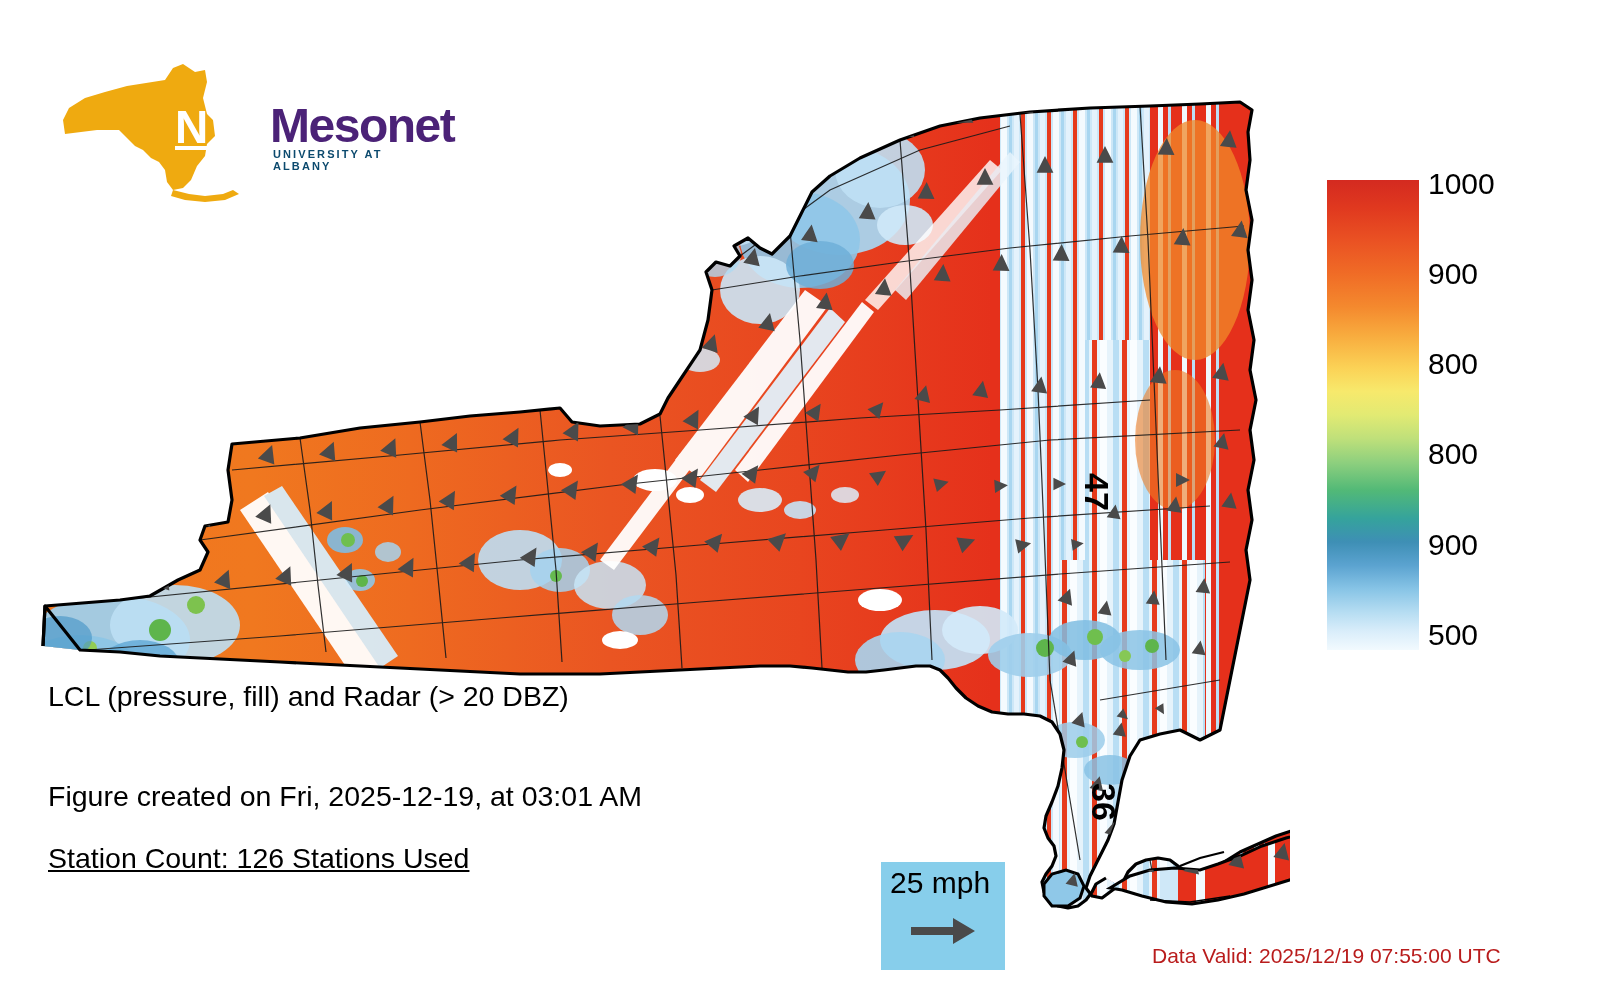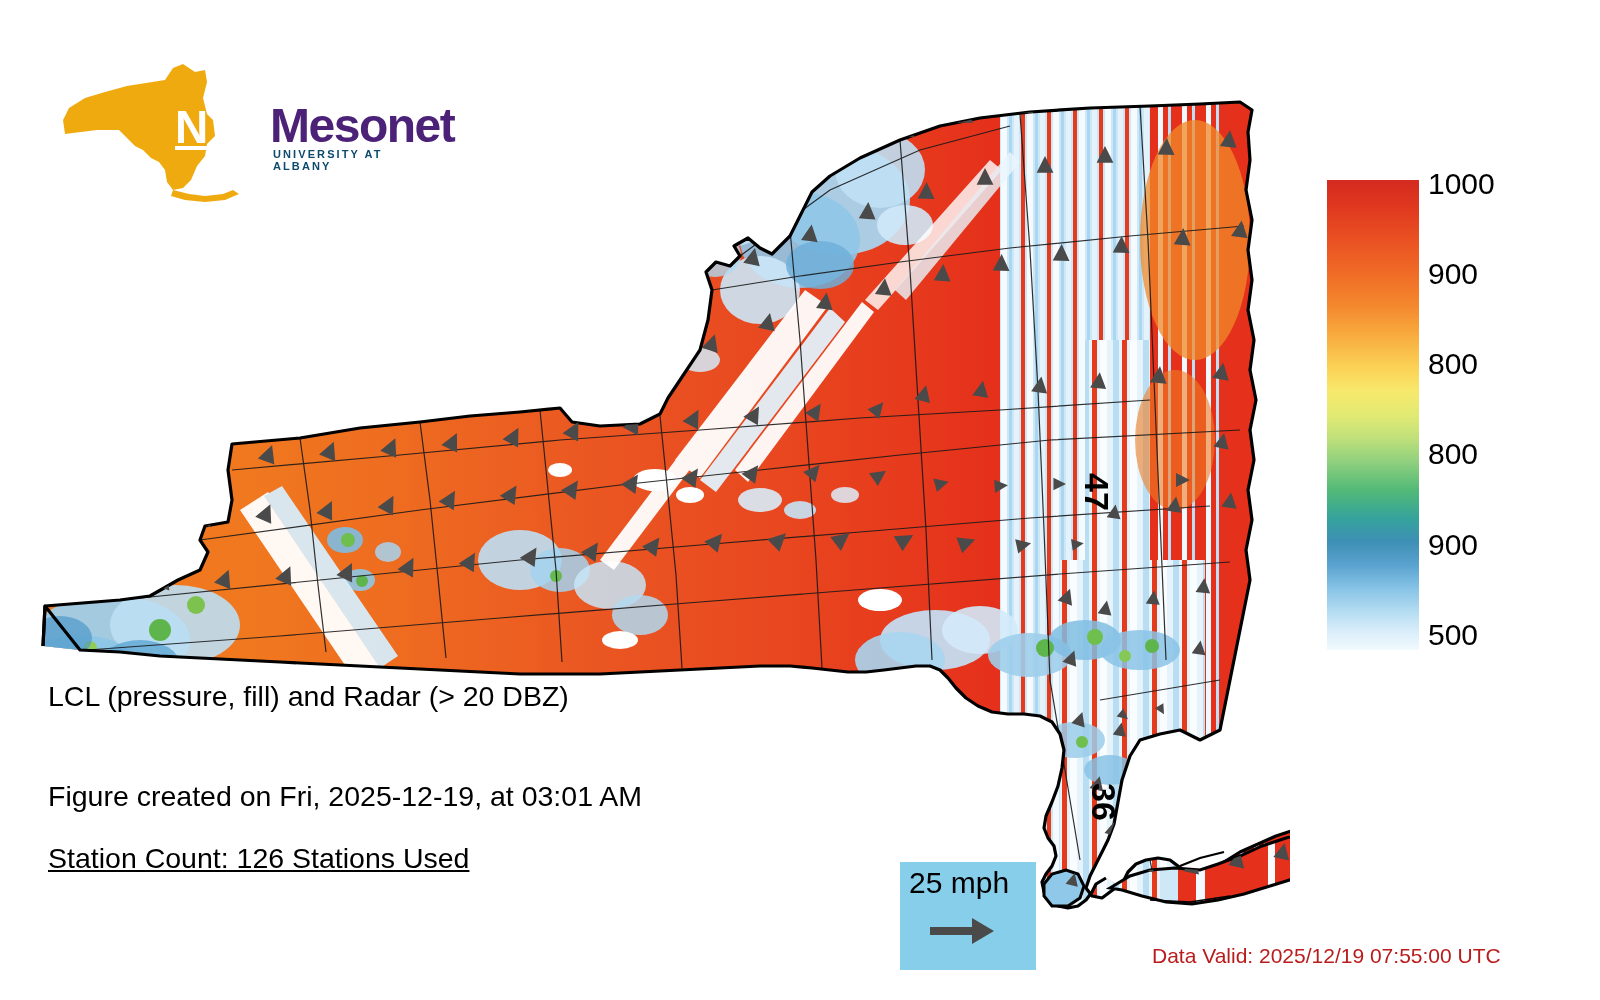--- a/index.html
+++ b/index.html
@@ -37,23 +37,22 @@
     position:absolute;left:48px;color:#000;
     font-size:28.5px;font-family:"Liberation Sans", sans-serif;
     white-space:nowrap;
   }
   #cap0{top:680px;}
   #cap1{top:780px;}
   #cap2{top:842px;text-decoration:underline;}
 
   
   #wind-legend{
-    position:absolute;left:900px;top:862px;width:124px;height:108px;
+    position:absolute;left:881px;top:862px;width:124px;height:108px;
     background:#87CEEB;
-    padding-left:12px;
   }
   #wind-legend .wl-text{
     position:absolute;left:9px;top:4px;
     font-size:30px;color:#000;white-space:nowrap;
     font-family:"Liberation Sans", sans-serif;
   }
   #wind-legend .wl-arrow{position:absolute;left:28px;top:52px;}
 
   
   #colorbar-wrap{position:absolute;left:1327px;top:180px;width:92px;height:470px;}

